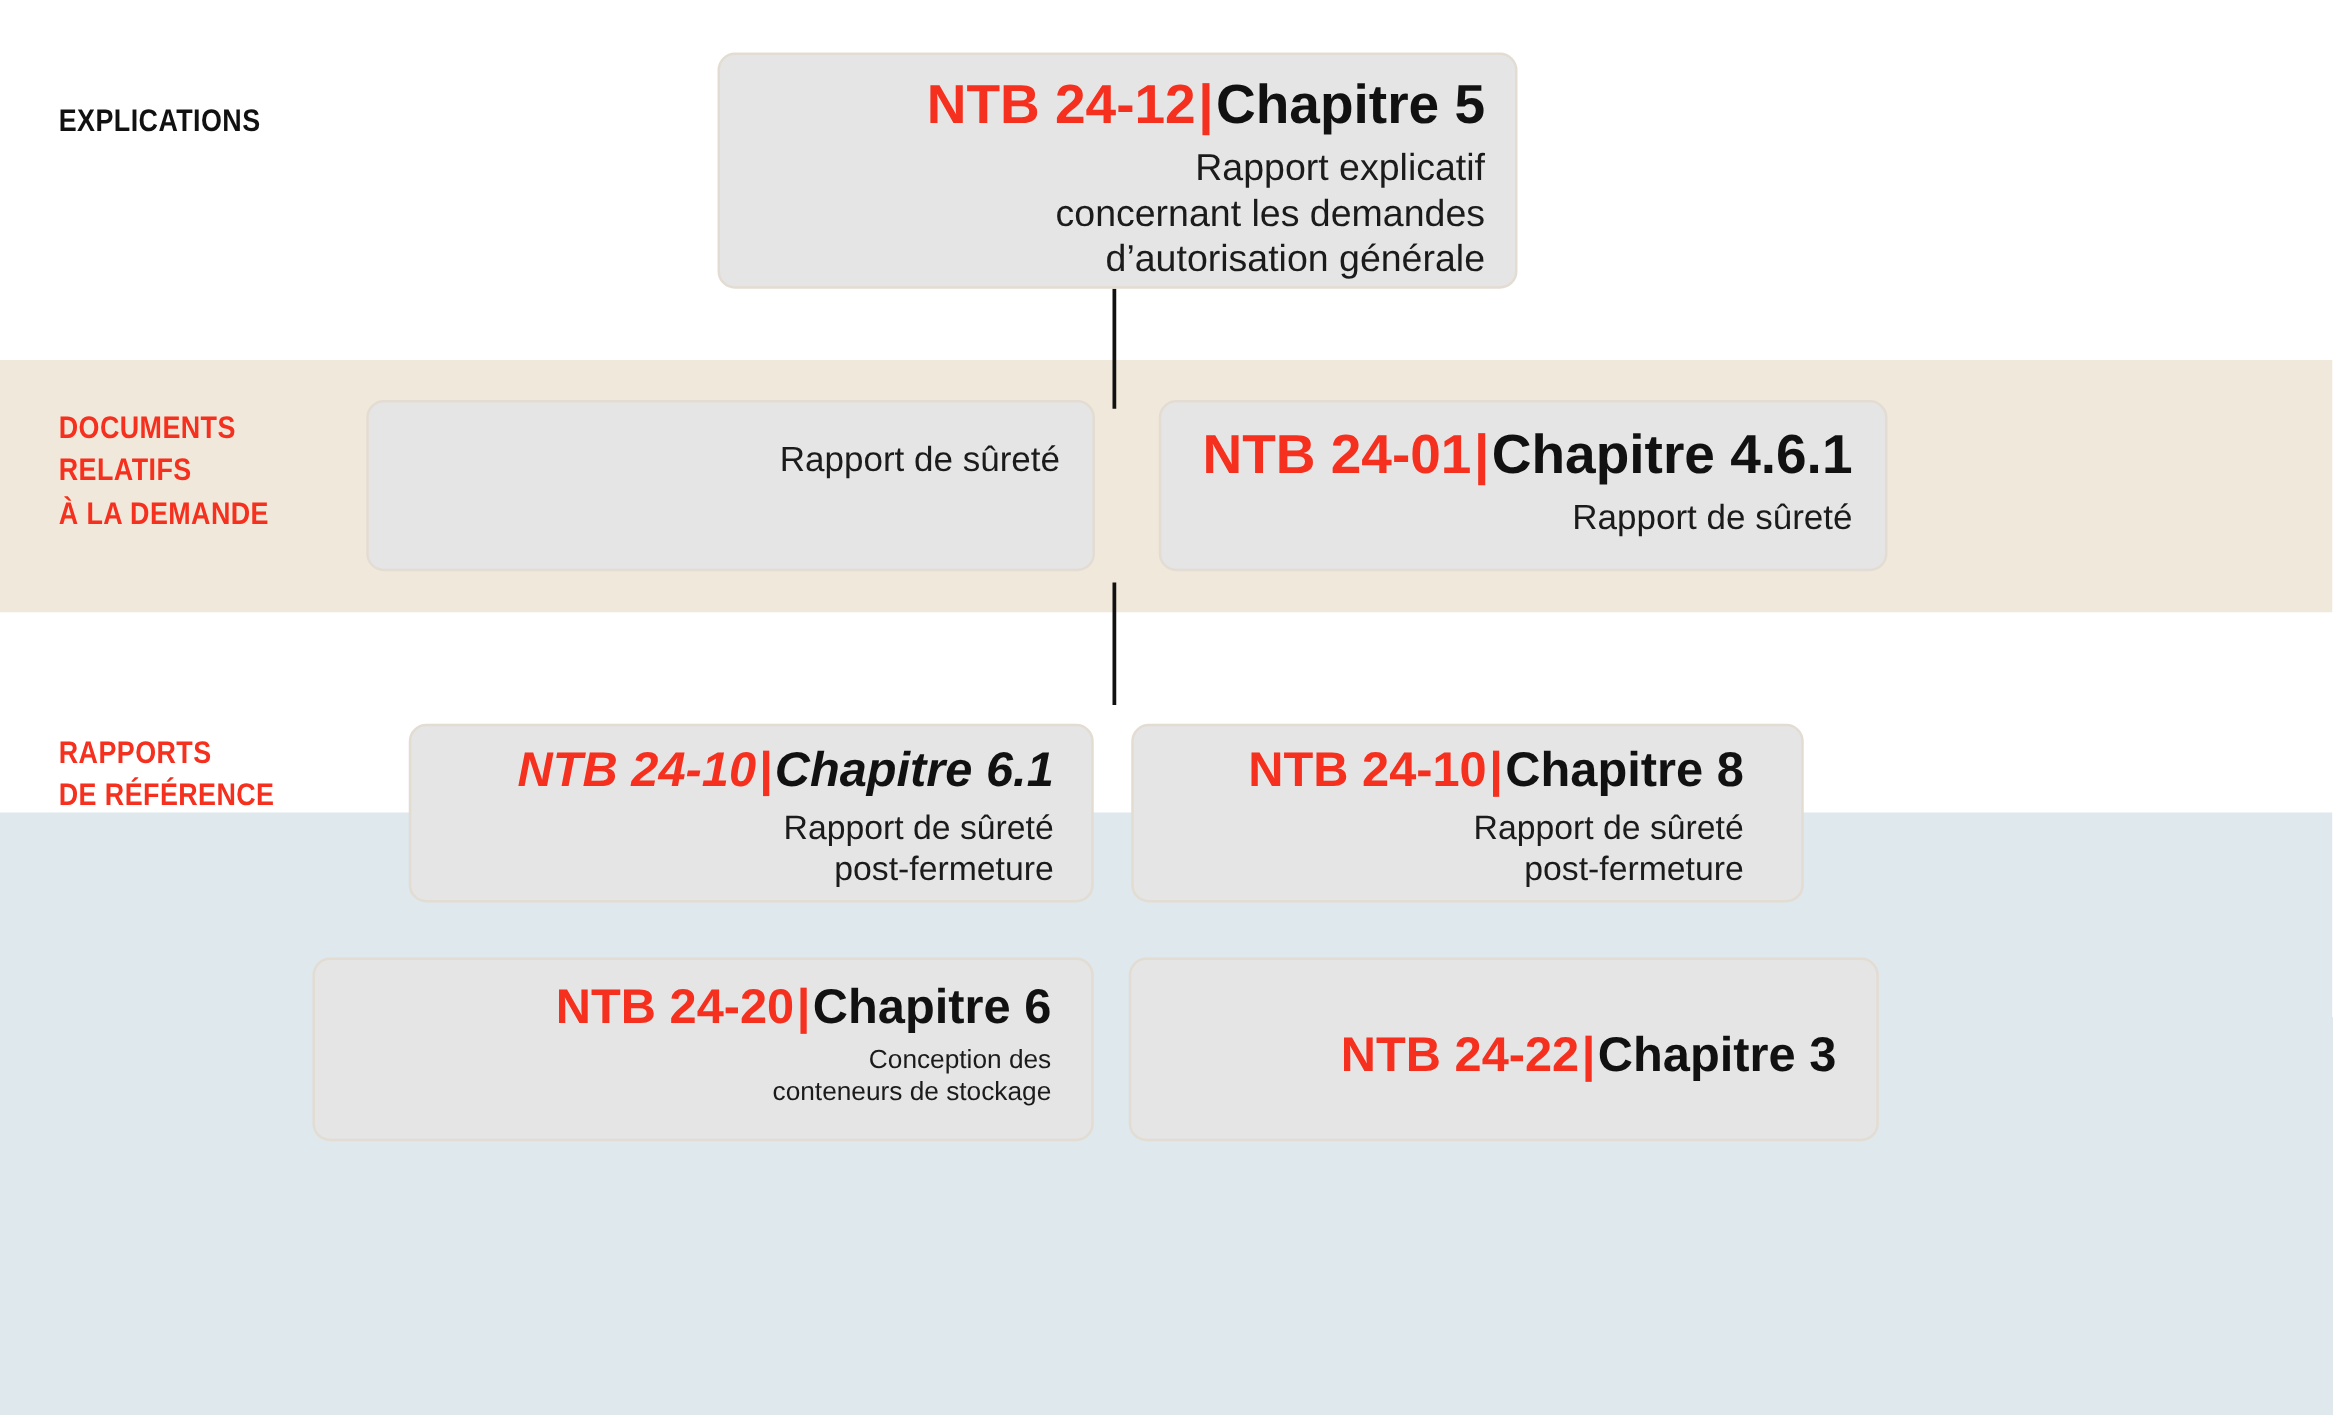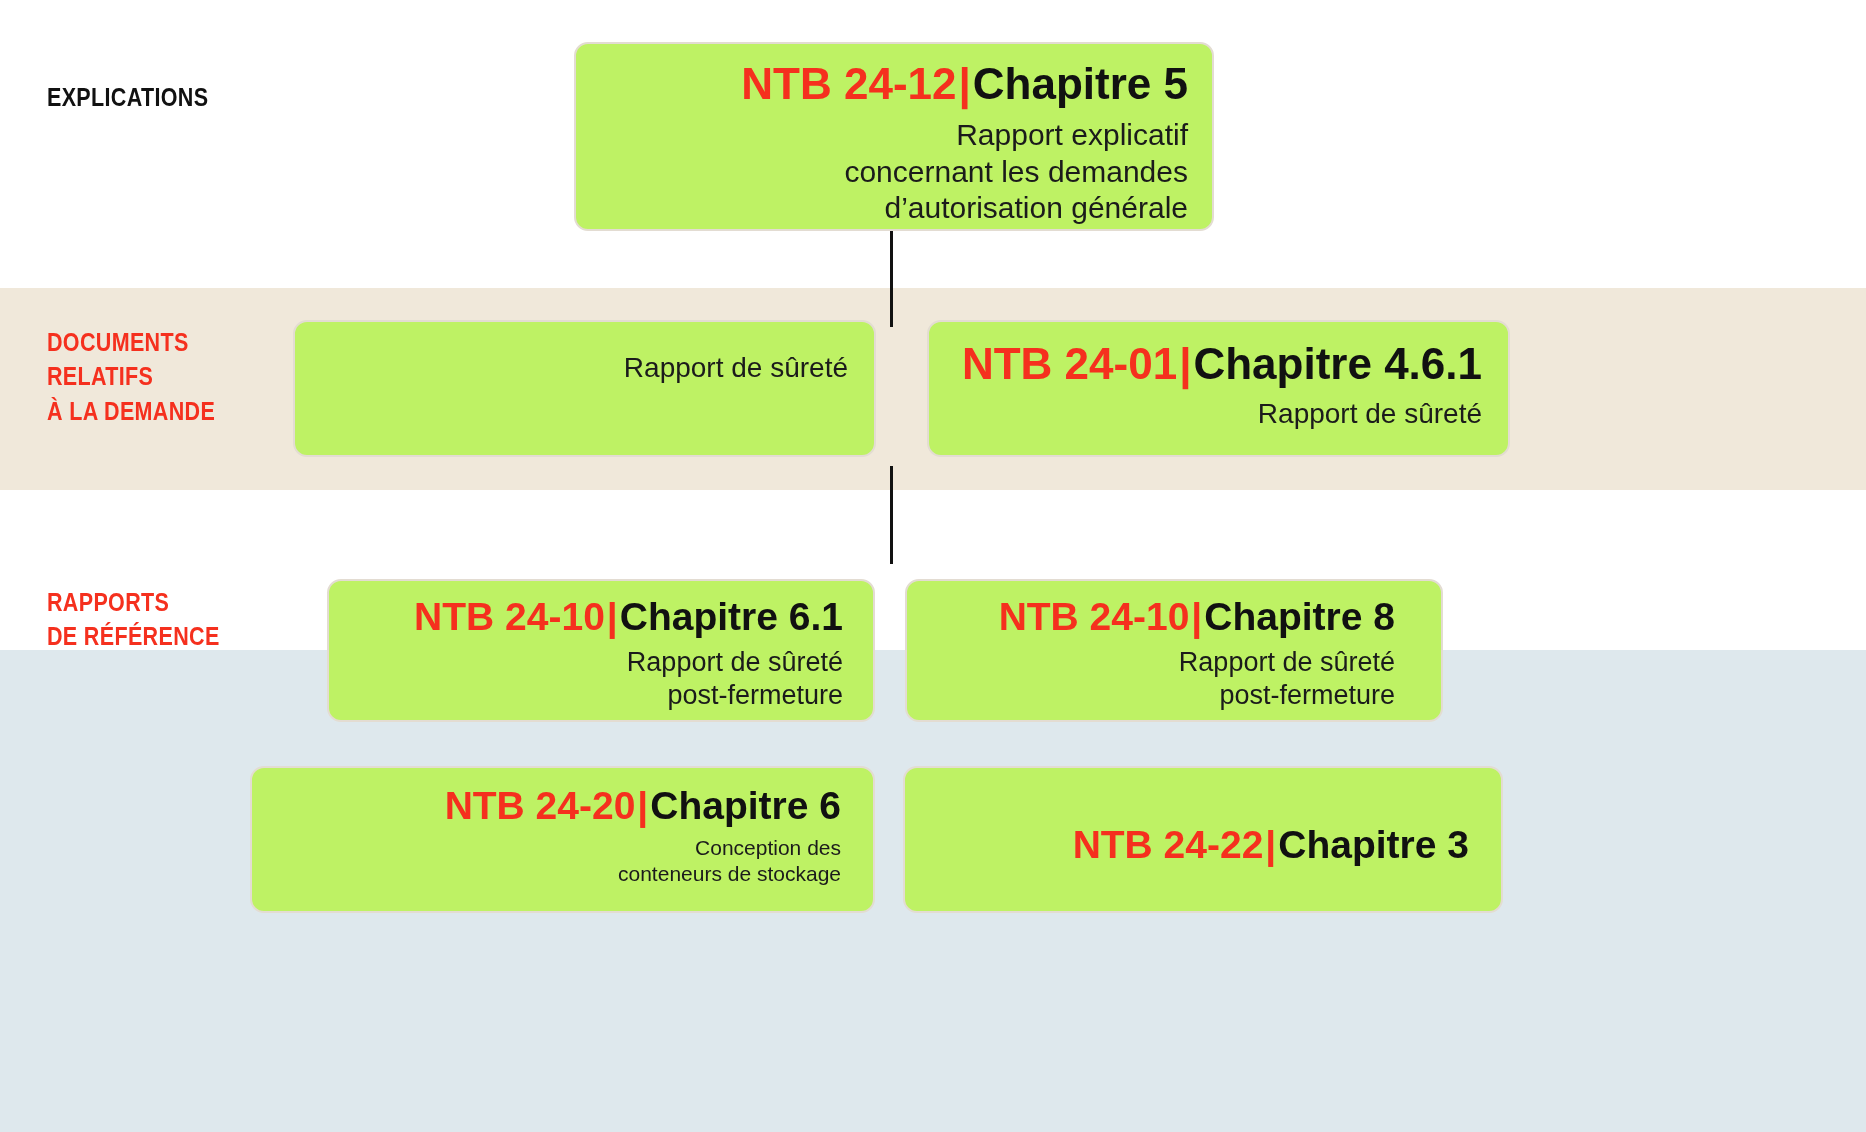--- a/index.html
+++ b/index.html
@@ -87,21 +87,21 @@
   .label-rapports {
     left: 47px;
     top: 585px;
     color: #f5301e;
   }
   .section-label .lbl-line { display: block; white-space: nowrap; }
 
   
   .card {
     position: absolute;
-    background: #bef264;
+    background: #e5e5e5;
     border: 2px solid #e3dcd2;
     border-radius: 14px;
     box-sizing: border-box;
     z-index: 6;
   }
   .card-inner {
     position: absolute;
     right: 26px;
     text-align: right;
   }
@@ -162,21 +162,21 @@
   #card-doc-right .card-subtitle { font-size: 28px; margin-top: 10px; }
 
   
   #card-rap-1 {
     left: 327px;
     top: 579px;
     width: 548px;
     height: 143px;
   }
   #card-rap-1 .card-inner { top: 16px; right: 30px; }
-  #card-rap-1 .card-title { font-size: 39px; }
+  #card-rap-1 .card-title { font-size: 39px; font-style: italic; }
   #card-rap-1 .card-subtitle { font-size: 27px; margin-top: 8px; }
 
   
   #card-rap-2 {
     left: 905px;
     top: 579px;
     width: 538px;
     height: 143px;
   }
   #card-rap-2 .card-inner { top: 16px; right: 46px; }

